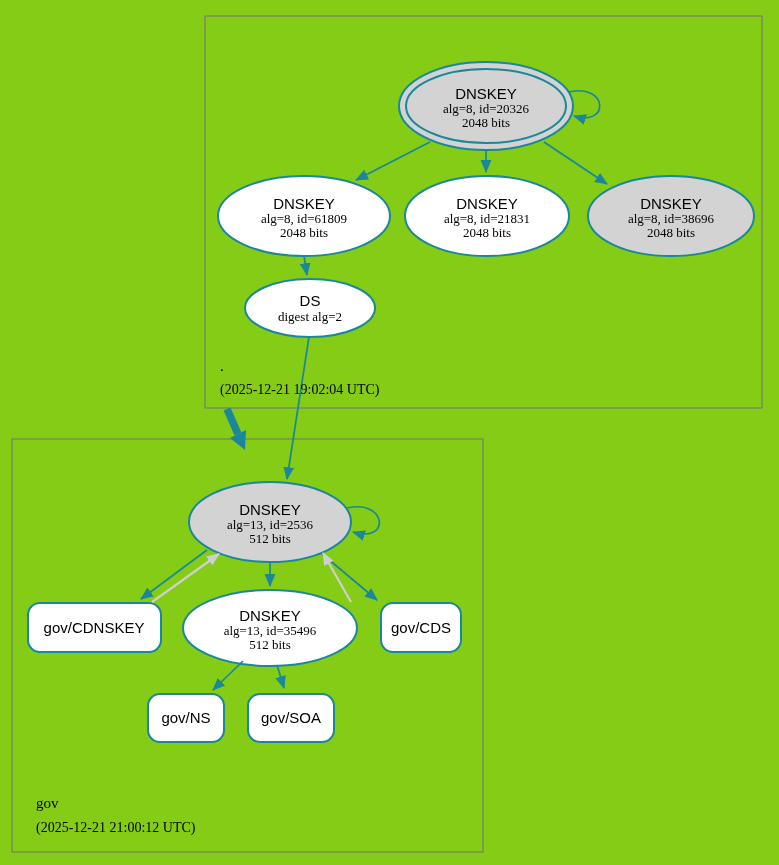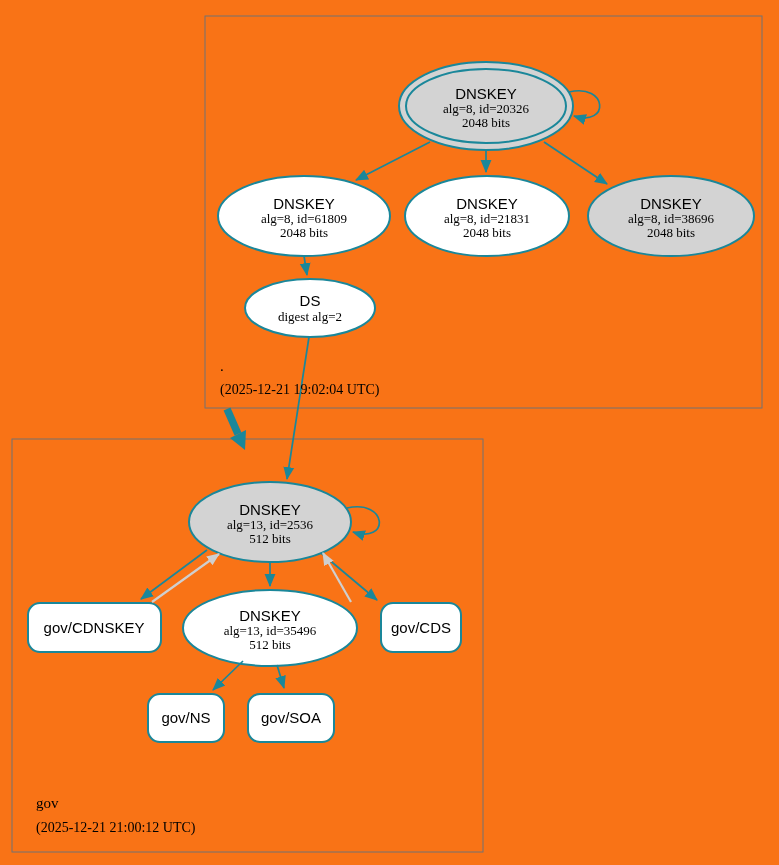--- a/index.html
+++ b/index.html
@@ -4,21 +4,21 @@
 <style>
   html, body {
     margin: 0;
     padding: 0;
     background: #ffffff;
   }
   #stage {
     position: relative;
     width: 779px;
     height: 865px;
-    background: #f97316;
+    background: #84cc16;
     overflow: hidden;
   }
   svg { display: block; }
 
   .box        { fill: none; stroke: #737373; stroke-width: 1; }
   .node       { stroke: #1a879a; stroke-width: 2; }
   .fill-gray  { fill: #d3d3d3; }
   .fill-white { fill: #ffffff; }
   .fill-none  { fill: none; }
 

